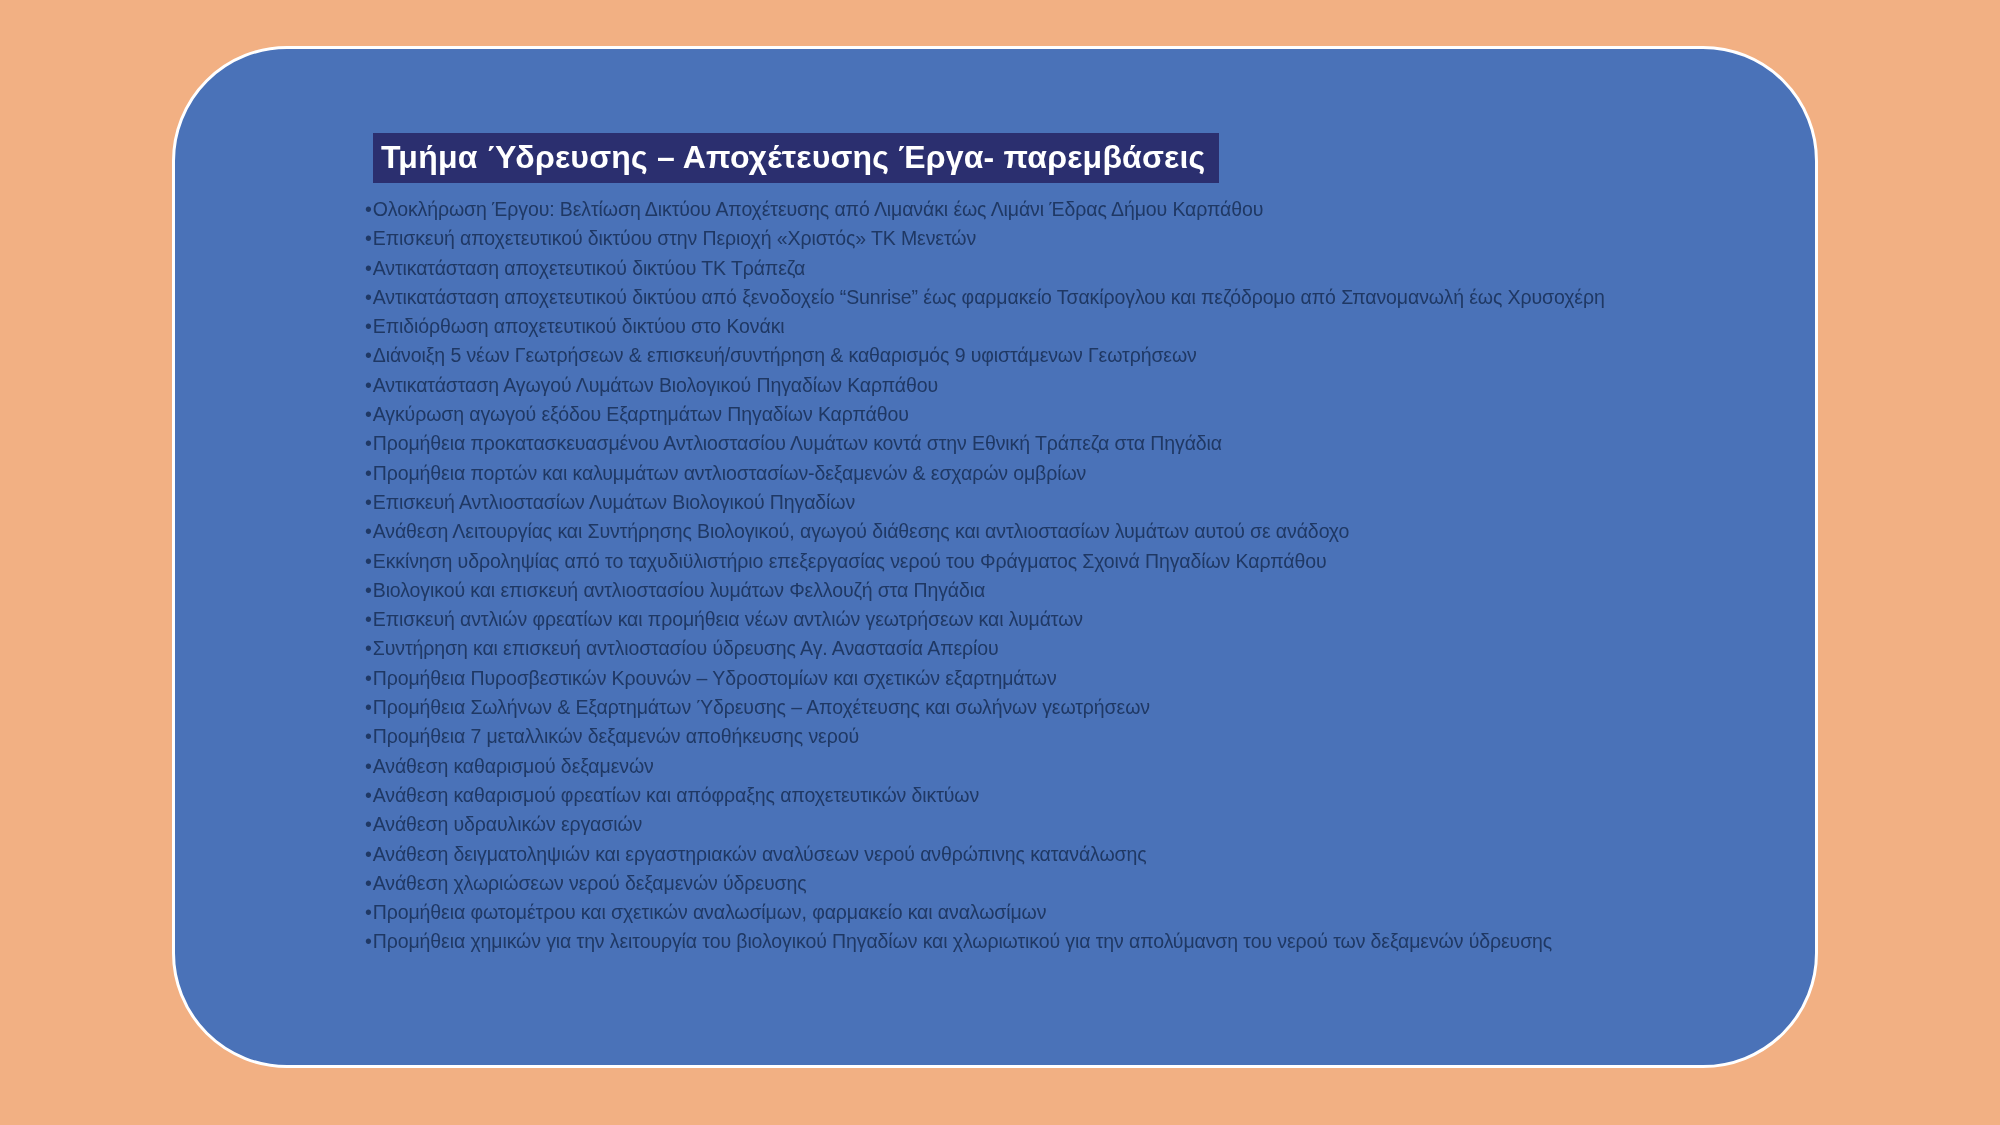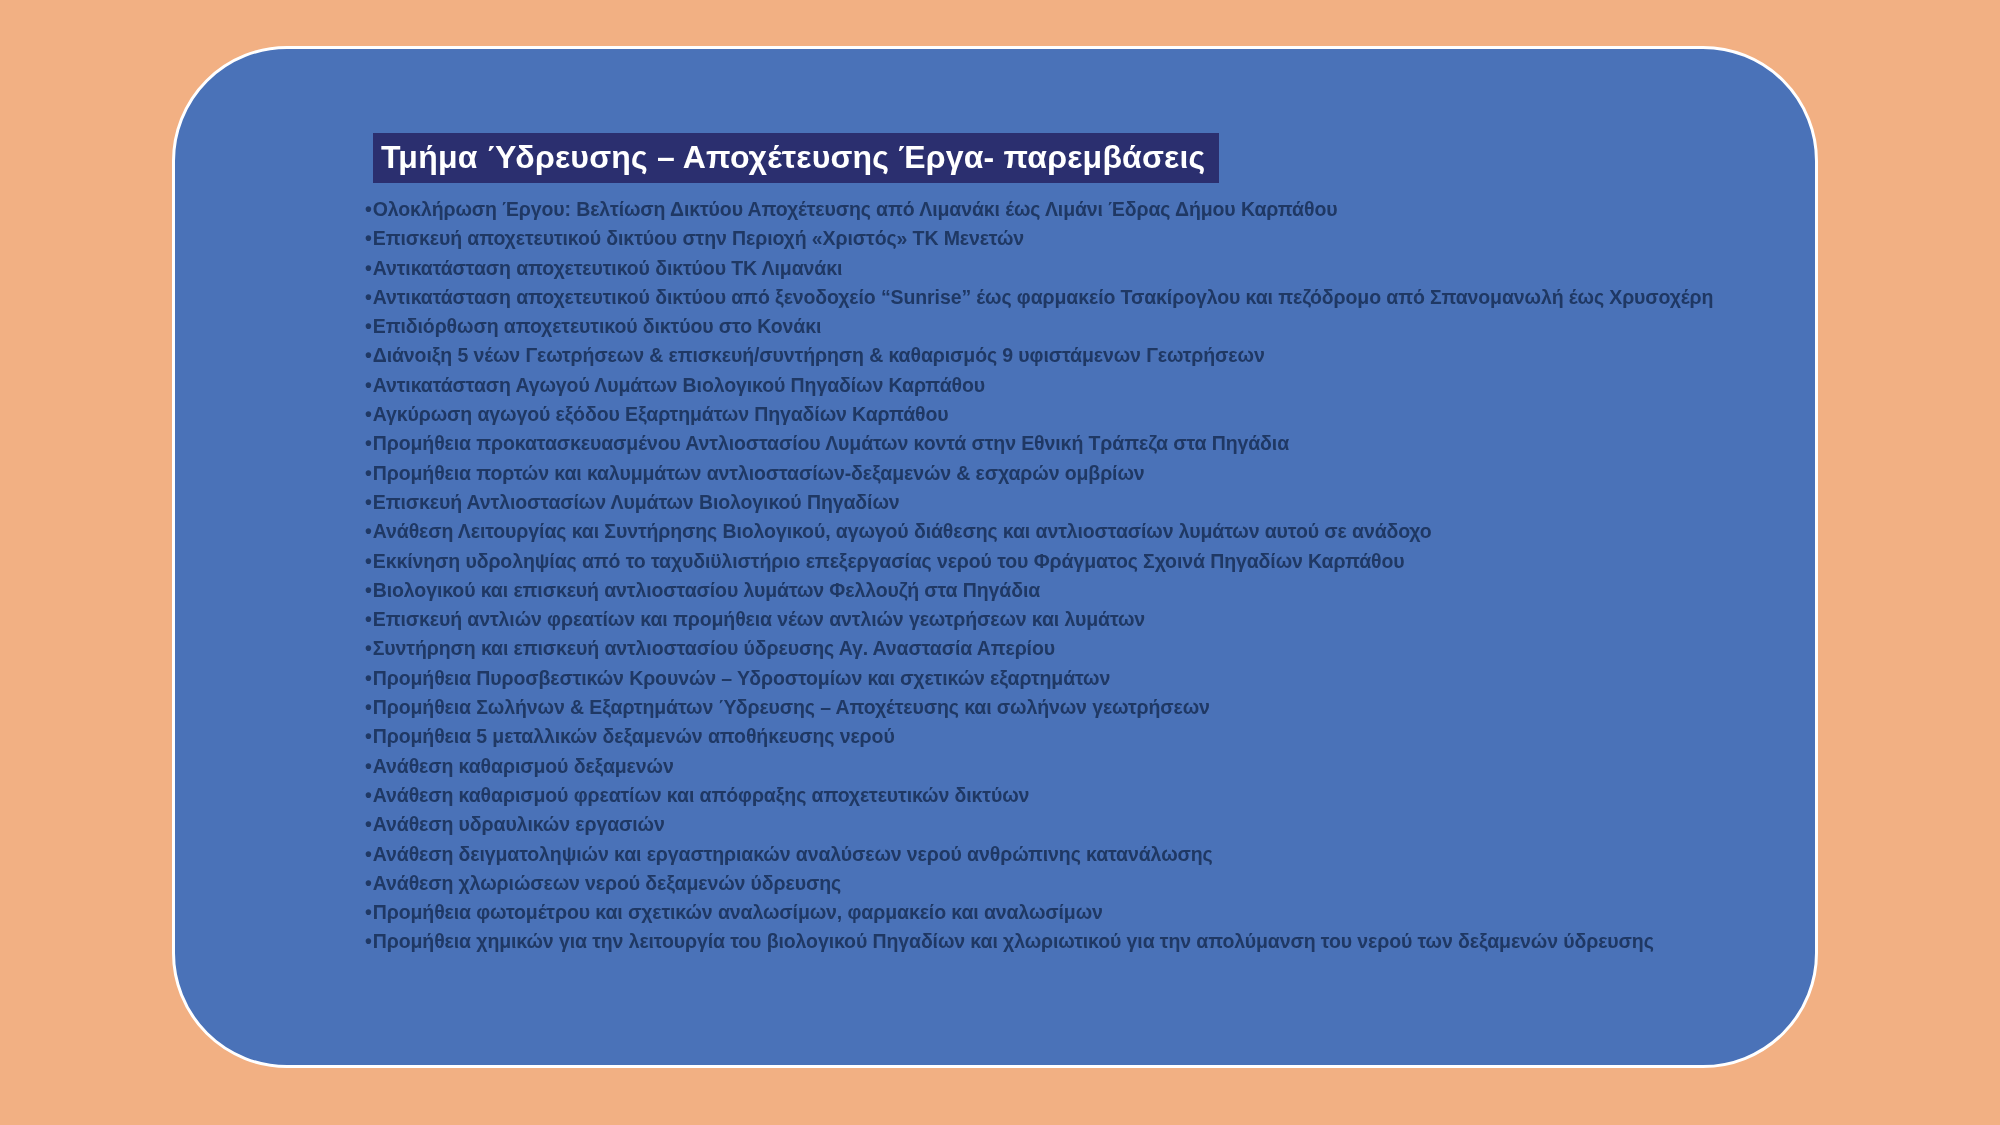--- a/index.html
+++ b/index.html
@@ -55,58 +55,58 @@
     left: 190px;
     top: 146px;
     width: 1560px;
     margin: 0;
     padding: 0;
     list-style: none;
   }
   .bullet-item {
     color: #1F3864;
     font-size: 19.5px;
-    font-weight: bold;
+    font-weight: normal;
     line-height: 29.3px;
     white-space: nowrap;
     letter-spacing: -0.1px;
   }
   .bullet-marker {
     display: inline-block;
     margin-right: 1px;
   }
 </style>
 </head>
 <body>
 
 <div class="slide">
   <div class="panel">
     <div class="title-wrap">
       <span class="title-highlight">Τμήμα Ύδρευσης – Αποχέτευσης Έργα- παρεμβάσεις</span>
     </div>
     <ul class="bullet-list">
         <li class="bullet-item"><span class="bullet-marker">•</span><span>Ολοκλήρωση Έργου: Βελτίωση Δικτύου Αποχέτευσης από Λιμανάκι έως Λιμάνι Έδρας Δήμου Καρπάθου</span></li>
         <li class="bullet-item"><span class="bullet-marker">•</span><span>Επισκευή αποχετευτικού δικτύου στην Περιοχή «Χριστός» ΤΚ Μενετών</span></li>
-        <li class="bullet-item"><span class="bullet-marker">•</span><span>Αντικατάσταση αποχετευτικού δικτύου ΤΚ Λιμανάκι</span></li>
+        <li class="bullet-item"><span class="bullet-marker">•</span><span>Αντικατάσταση αποχετευτικού δικτύου ΤΚ Τράπεζα</span></li>
         <li class="bullet-item"><span class="bullet-marker">•</span><span>Αντικατάσταση αποχετευτικού δικτύου από ξενοδοχείο “Sunrise” έως φαρμακείο Τσακίρογλου και πεζόδρομο από Σπανομανωλή έως Χρυσοχέρη</span></li>
         <li class="bullet-item"><span class="bullet-marker">•</span><span>Επιδιόρθωση αποχετευτικού δικτύου στο Κονάκι</span></li>
         <li class="bullet-item"><span class="bullet-marker">•</span><span>Διάνοιξη 5 νέων Γεωτρήσεων &amp; επισκευή/συντήρηση &amp; καθαρισμός 9 υφιστάμενων Γεωτρήσεων</span></li>
         <li class="bullet-item"><span class="bullet-marker">•</span><span>Αντικατάσταση Αγωγού Λυμάτων Βιολογικού Πηγαδίων Καρπάθου</span></li>
         <li class="bullet-item"><span class="bullet-marker">•</span><span>Αγκύρωση αγωγού εξόδου Εξαρτημάτων Πηγαδίων Καρπάθου</span></li>
         <li class="bullet-item"><span class="bullet-marker">•</span><span>Προμήθεια προκατασκευασμένου Αντλιοστασίου Λυμάτων κοντά στην Εθνική Τράπεζα στα Πηγάδια</span></li>
         <li class="bullet-item"><span class="bullet-marker">•</span><span>Προμήθεια πορτών και καλυμμάτων αντλιοστασίων-δεξαμενών &amp; εσχαρών ομβρίων</span></li>
         <li class="bullet-item"><span class="bullet-marker">•</span><span>Επισκευή Αντλιοστασίων Λυμάτων Βιολογικού Πηγαδίων</span></li>
         <li class="bullet-item"><span class="bullet-marker">•</span><span>Ανάθεση Λειτουργίας και Συντήρησης Βιολογικού, αγωγού διάθεσης και αντλιοστασίων λυμάτων αυτού σε ανάδοχο</span></li>
         <li class="bullet-item"><span class="bullet-marker">•</span><span>Εκκίνηση υδροληψίας από το ταχυδιϋλιστήριο επεξεργασίας νερού του Φράγματος Σχοινά Πηγαδίων Καρπάθου</span></li>
         <li class="bullet-item"><span class="bullet-marker">•</span><span>Βιολογικού και επισκευή αντλιοστασίου λυμάτων Φελλουζή στα Πηγάδια</span></li>
         <li class="bullet-item"><span class="bullet-marker">•</span><span>Επισκευή αντλιών φρεατίων και προμήθεια νέων αντλιών γεωτρήσεων και λυμάτων</span></li>
         <li class="bullet-item"><span class="bullet-marker">•</span><span>Συντήρηση και επισκευή αντλιοστασίου ύδρευσης Αγ. Αναστασία Απερίου</span></li>
         <li class="bullet-item"><span class="bullet-marker">•</span><span>Προμήθεια Πυροσβεστικών Κρουνών – Υδροστομίων και σχετικών εξαρτημάτων</span></li>
         <li class="bullet-item"><span class="bullet-marker">•</span><span>Προμήθεια Σωλήνων &amp; Εξαρτημάτων Ύδρευσης – Αποχέτευσης και σωλήνων γεωτρήσεων</span></li>
-        <li class="bullet-item"><span class="bullet-marker">•</span><span>Προμήθεια 5 μεταλλικών δεξαμενών αποθήκευσης νερού</span></li>
+        <li class="bullet-item"><span class="bullet-marker">•</span><span>Προμήθεια 7 μεταλλικών δεξαμενών αποθήκευσης νερού</span></li>
         <li class="bullet-item"><span class="bullet-marker">•</span><span>Ανάθεση καθαρισμού δεξαμενών</span></li>
         <li class="bullet-item"><span class="bullet-marker">•</span><span>Ανάθεση καθαρισμού φρεατίων και απόφραξης αποχετευτικών δικτύων</span></li>
         <li class="bullet-item"><span class="bullet-marker">•</span><span>Ανάθεση υδραυλικών εργασιών</span></li>
         <li class="bullet-item"><span class="bullet-marker">•</span><span>Ανάθεση δειγματοληψιών και εργαστηριακών αναλύσεων νερού ανθρώπινης κατανάλωσης</span></li>
         <li class="bullet-item"><span class="bullet-marker">•</span><span>Ανάθεση χλωριώσεων νερού δεξαμενών ύδρευσης</span></li>
         <li class="bullet-item"><span class="bullet-marker">•</span><span>Προμήθεια φωτομέτρου και σχετικών αναλωσίμων, φαρμακείο και αναλωσίμων</span></li>
         <li class="bullet-item"><span class="bullet-marker">•</span><span>Προμήθεια χημικών για την λειτουργία του βιολογικού Πηγαδίων και χλωριωτικού για την απολύμανση του νερού των δεξαμενών ύδρευσης</span></li>
       </ul>
   </div>
 </div>

